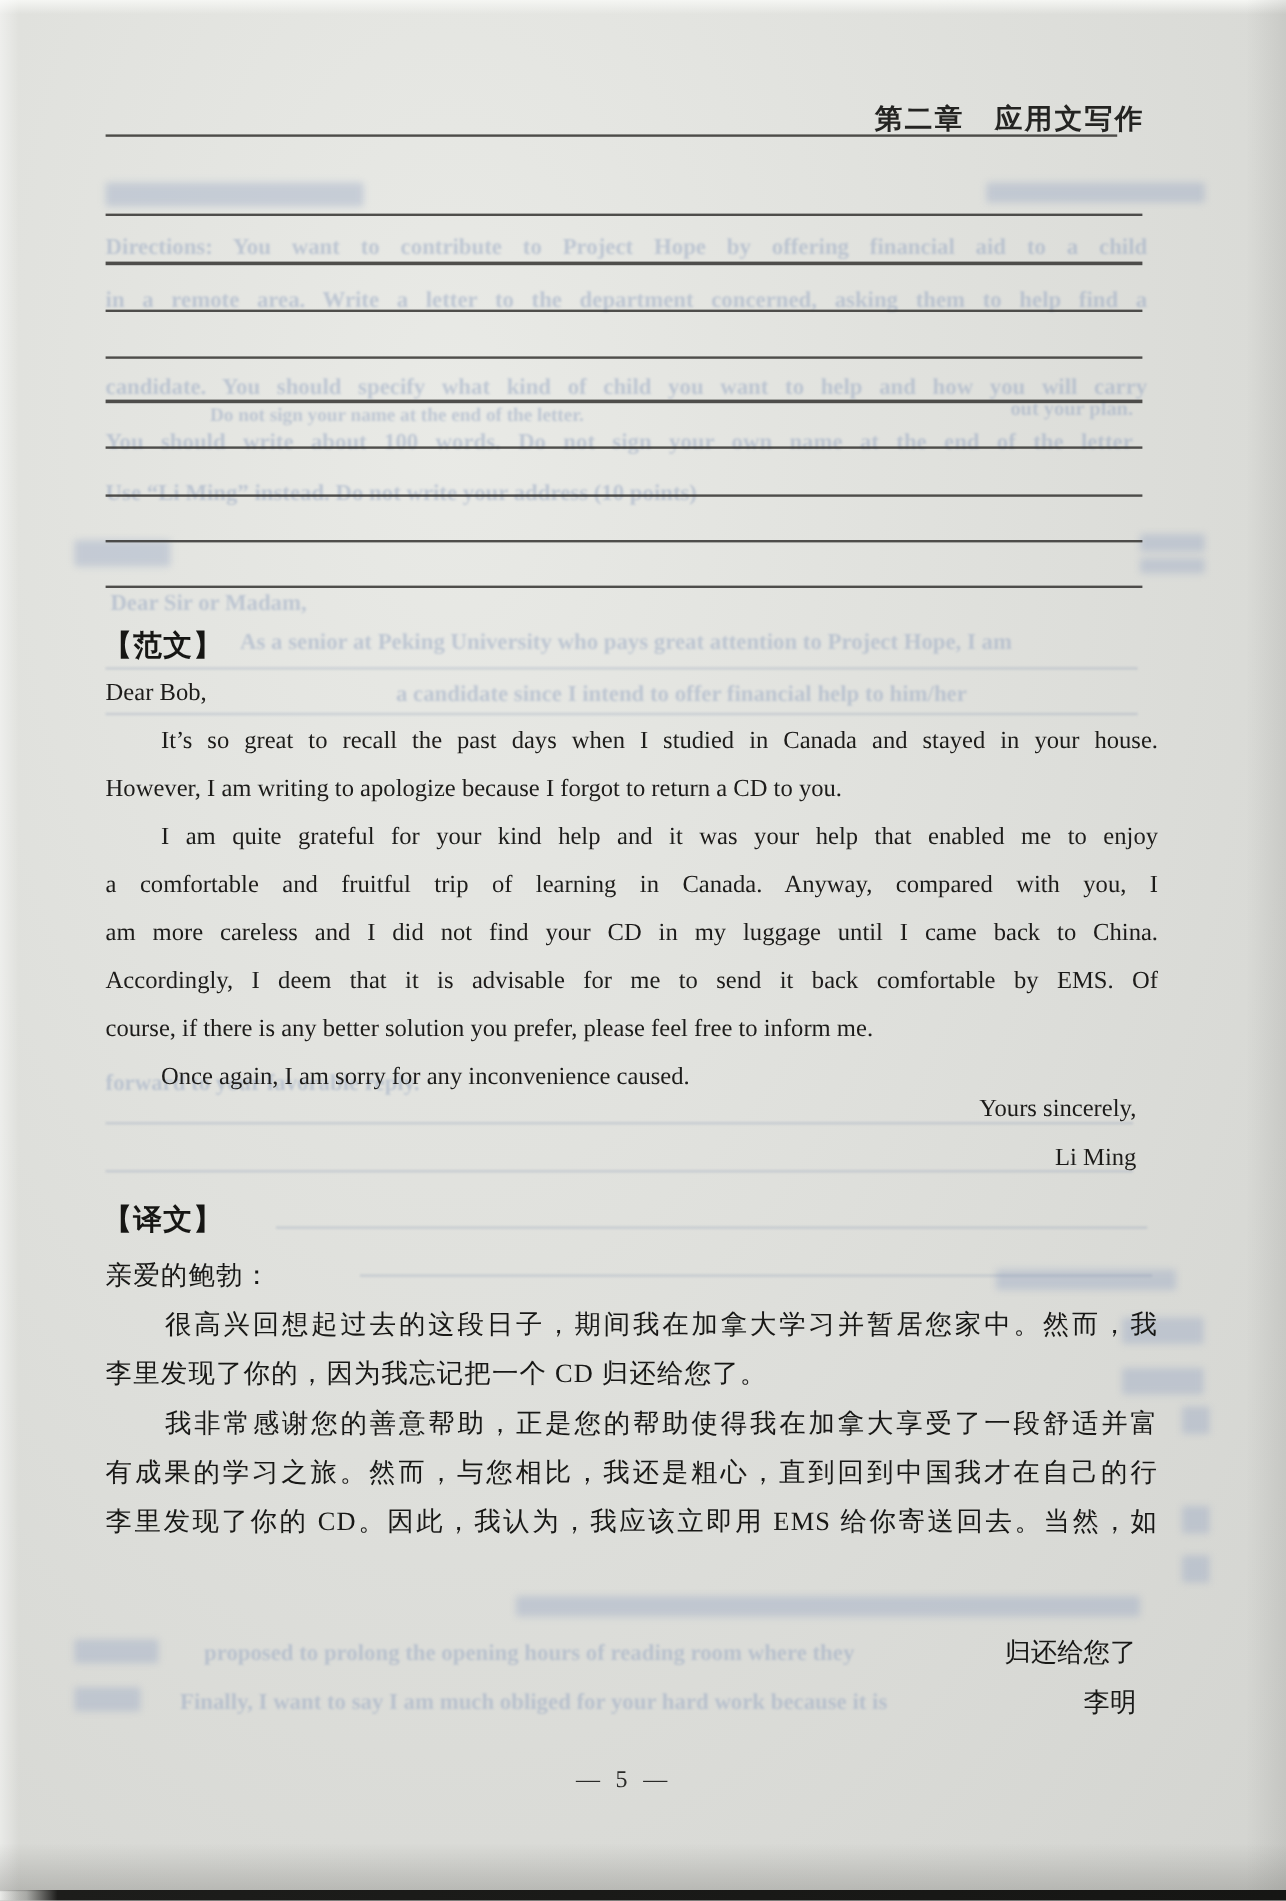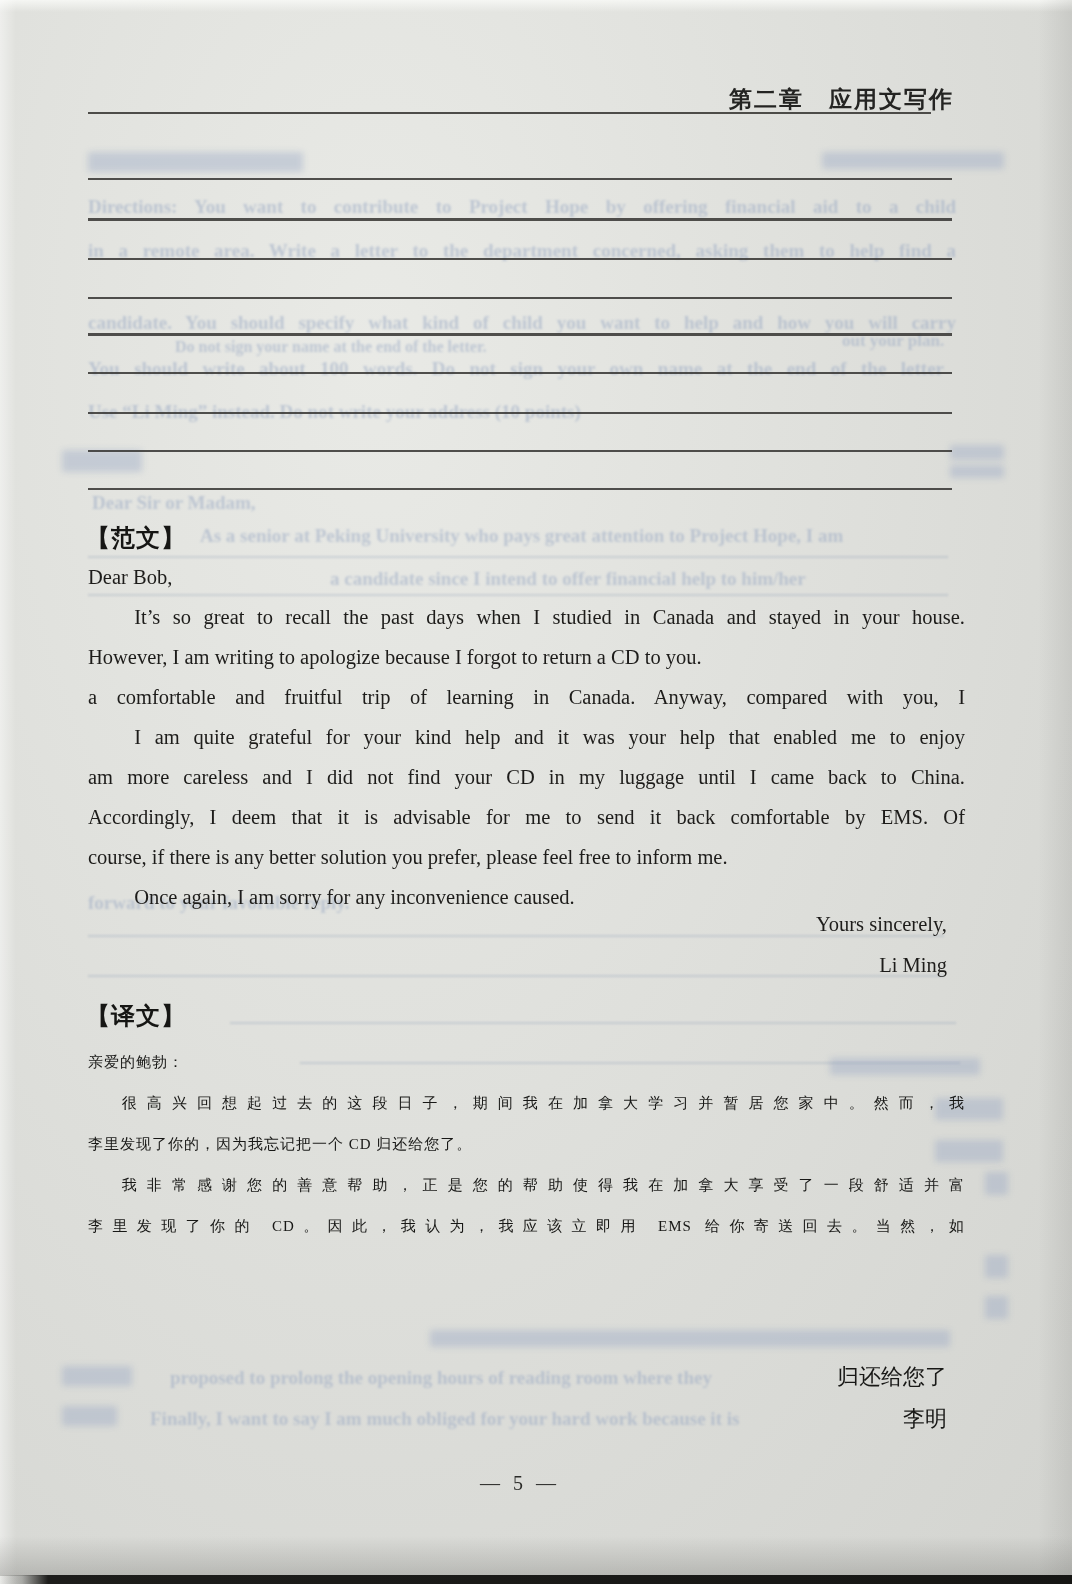--- a/index.html
+++ b/index.html
@@ -56,21 +56,21 @@
   .gl3{top:935px;left:88px;width:856px}.gl4{top:975px;left:88px;width:856px}
   .gl5{top:1022px;left:230px;width:726px}.gl6{top:1062px;left:300px;width:660px}
   
   .seclabel{position:absolute;left:86px;font-size:24px;font-weight:bold;letter-spacing:1px;color:#161614;z-index:3;}
   .lab-fanwen{top:522px}
   .lab-yiwen{top:1000px}
   
   .letter{position:absolute;left:88px;width:877px;color:#1d1c1a;z-index:3;}
   .en{top:557px;font-size:20.5px;}
   .en .row{height:40px;line-height:40px;}
-  .zh{top:1042px;font-size:15px;font-family:"Liberation Serif","DejaVu Serif",serif;color:#181816;}
+  .zh{top:1042px;font-size:22px;font-family:"Liberation Serif","DejaVu Serif",serif;color:#181816;}
   .zh .row{height:41px;line-height:41px;letter-spacing:1px;}
   .row.indent{text-indent:2.25em;}
   .row.just{text-align:justify;text-align-last:justify;}
   .sig{position:absolute;right:125px;white-space:nowrap;z-index:3;color:#1d1c1a;}
   .sig-en-close{top:913px;font-size:20.5px;}
   .sig-en-name{top:954px;font-size:20.5px;}
   .sig-zh-close{top:1362px;font-size:22px;color:#181816;}
   .sig-zh-name{top:1404px;font-size:22px;color:#181816;}
   
   .pageno{position:absolute;top:1472px;left:0;width:1040px;text-align:center;font-size:20px;color:#2a2a28;letter-spacing:4px;z-index:3;}
@@ -137,39 +137,40 @@
   <div class="rule r8"></div>
   <div class="rule r9"></div>
 
   <div class="seclabel lab-fanwen">【范文】</div>
   <div class="letter en">
     <div class="row">Dear Bob,</div>
     <div>
 
     <div class="row indent just">It’s so great to recall the past days when I studied in Canada and stayed in your house.</div>
         <div class="row">However, I am writing to apologize because I forgot to return a CD to you.</div>
+        <div class="row indent just">I am quite grateful for your kind help and it was your help that enabled me to enjoy</div>
         <div class="row just">a comfortable and fruitful trip of learning in Canada. Anyway, compared with you, I</div>
-        <div class="row indent just">I am quite grateful for your kind help and it was your help that enabled me to enjoy</div>
         <div class="row just">am more careless and I did not find your CD in my luggage until I came back to China.</div>
         <div class="row just">Accordingly, I deem that it is advisable for me to send it back comfortable by EMS. Of</div>
         <div class="row">course, if there is any better solution you prefer, please feel free to inform me.</div>
         <div class="row indent">Once again, I am sorry for any inconvenience caused.</div>
       </div>
   </div>
   <div class="sig sig-en-close">Yours sincerely,</div>
   <div class="sig sig-en-name">Li Ming</div>
 
   <div class="seclabel lab-yiwen">【译文】</div>
   <div class="letter zh">
     <div class="row">亲爱的鲍勃：</div>
     <div>
 
     <div class="row indent just">很高兴回想起过去的这段日子，期间我在加拿大学习并暂居您家中。然而，我</div>
         <div class="row">李里发现了你的，因为我忘记把一个 CD 归还给您了。</div>
         <div class="row indent just">我非常感谢您的善意帮助，正是您的帮助使得我在加拿大享受了一段舒适并富</div>
+        <div class="row just">有成果的学习之旅。然而，与您相比，我还是粗心，直到回到中国我才在自己的行</div>
         <div class="row just">李里发现了你的 CD。因此，我认为，我应该立即用 EMS 给你寄送回去。当然，如</div>
       </div>
   </div>
   <div class="sig sig-zh-close">归还给您了</div>
   <div class="sig sig-zh-name">李明</div>
 
   <div class="pageno">— 5 —</div>
 
   <div class="ov ov-top"></div>
   <div class="ov ov-left"></div>

